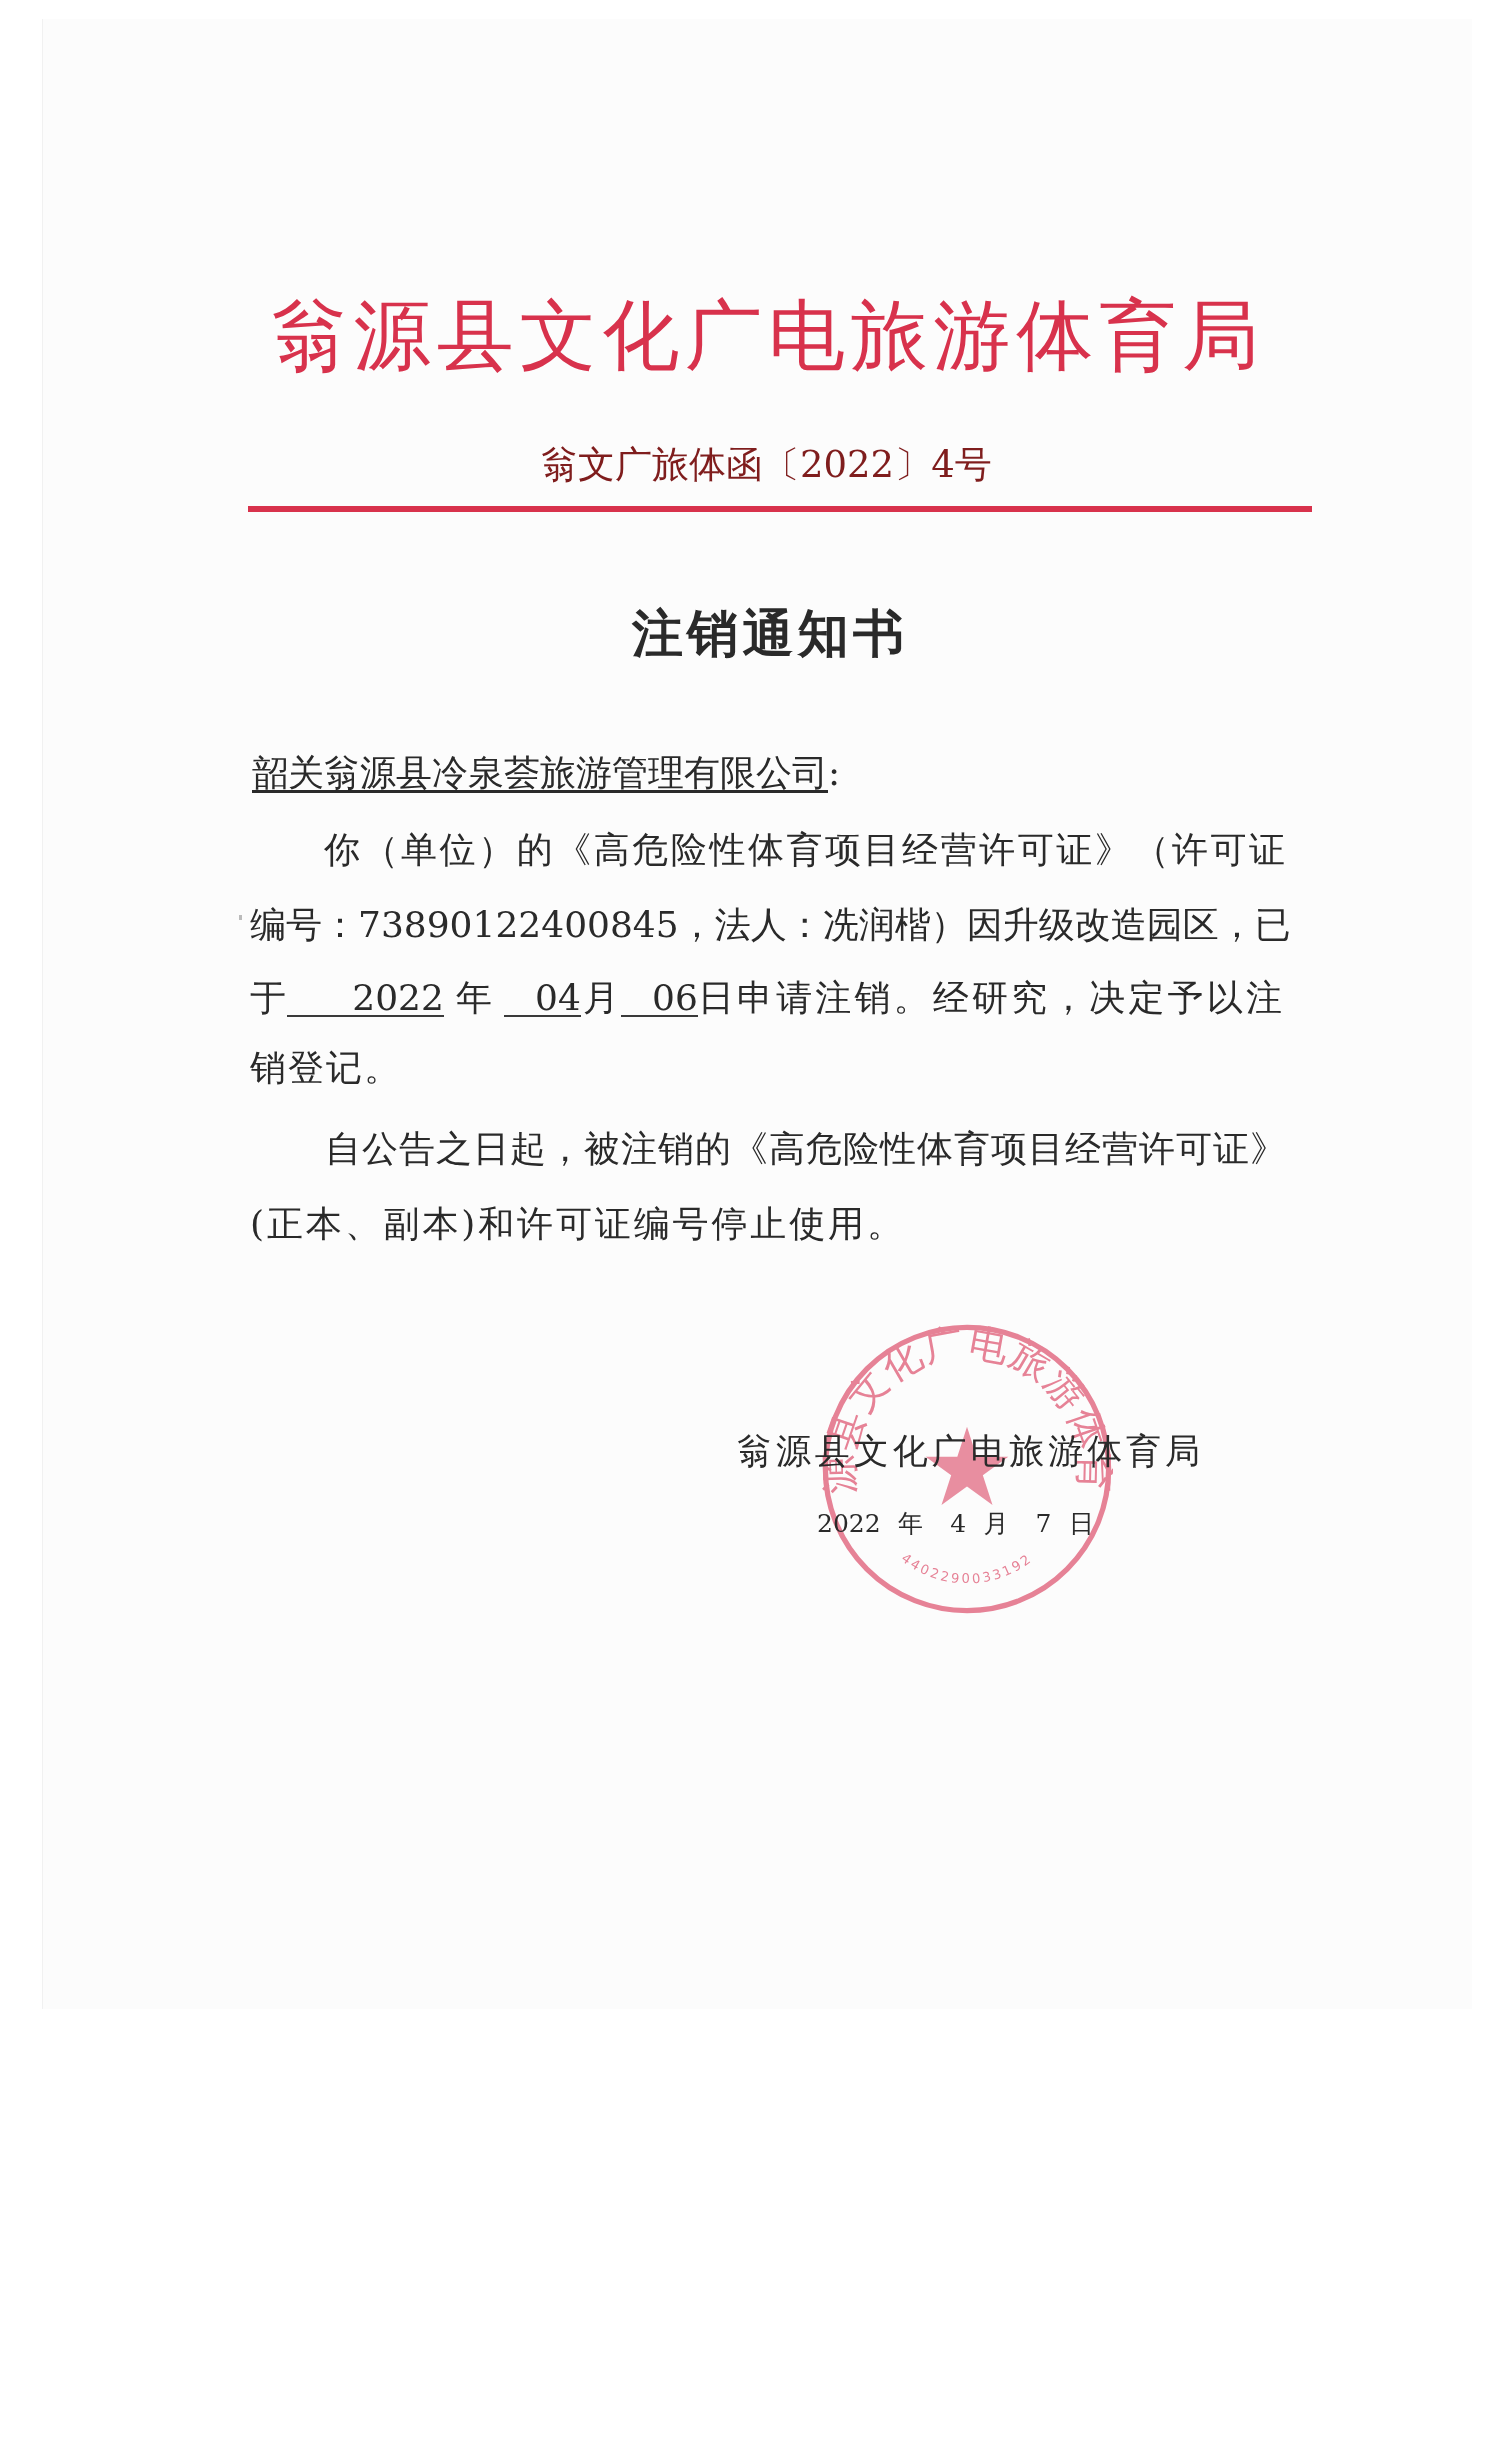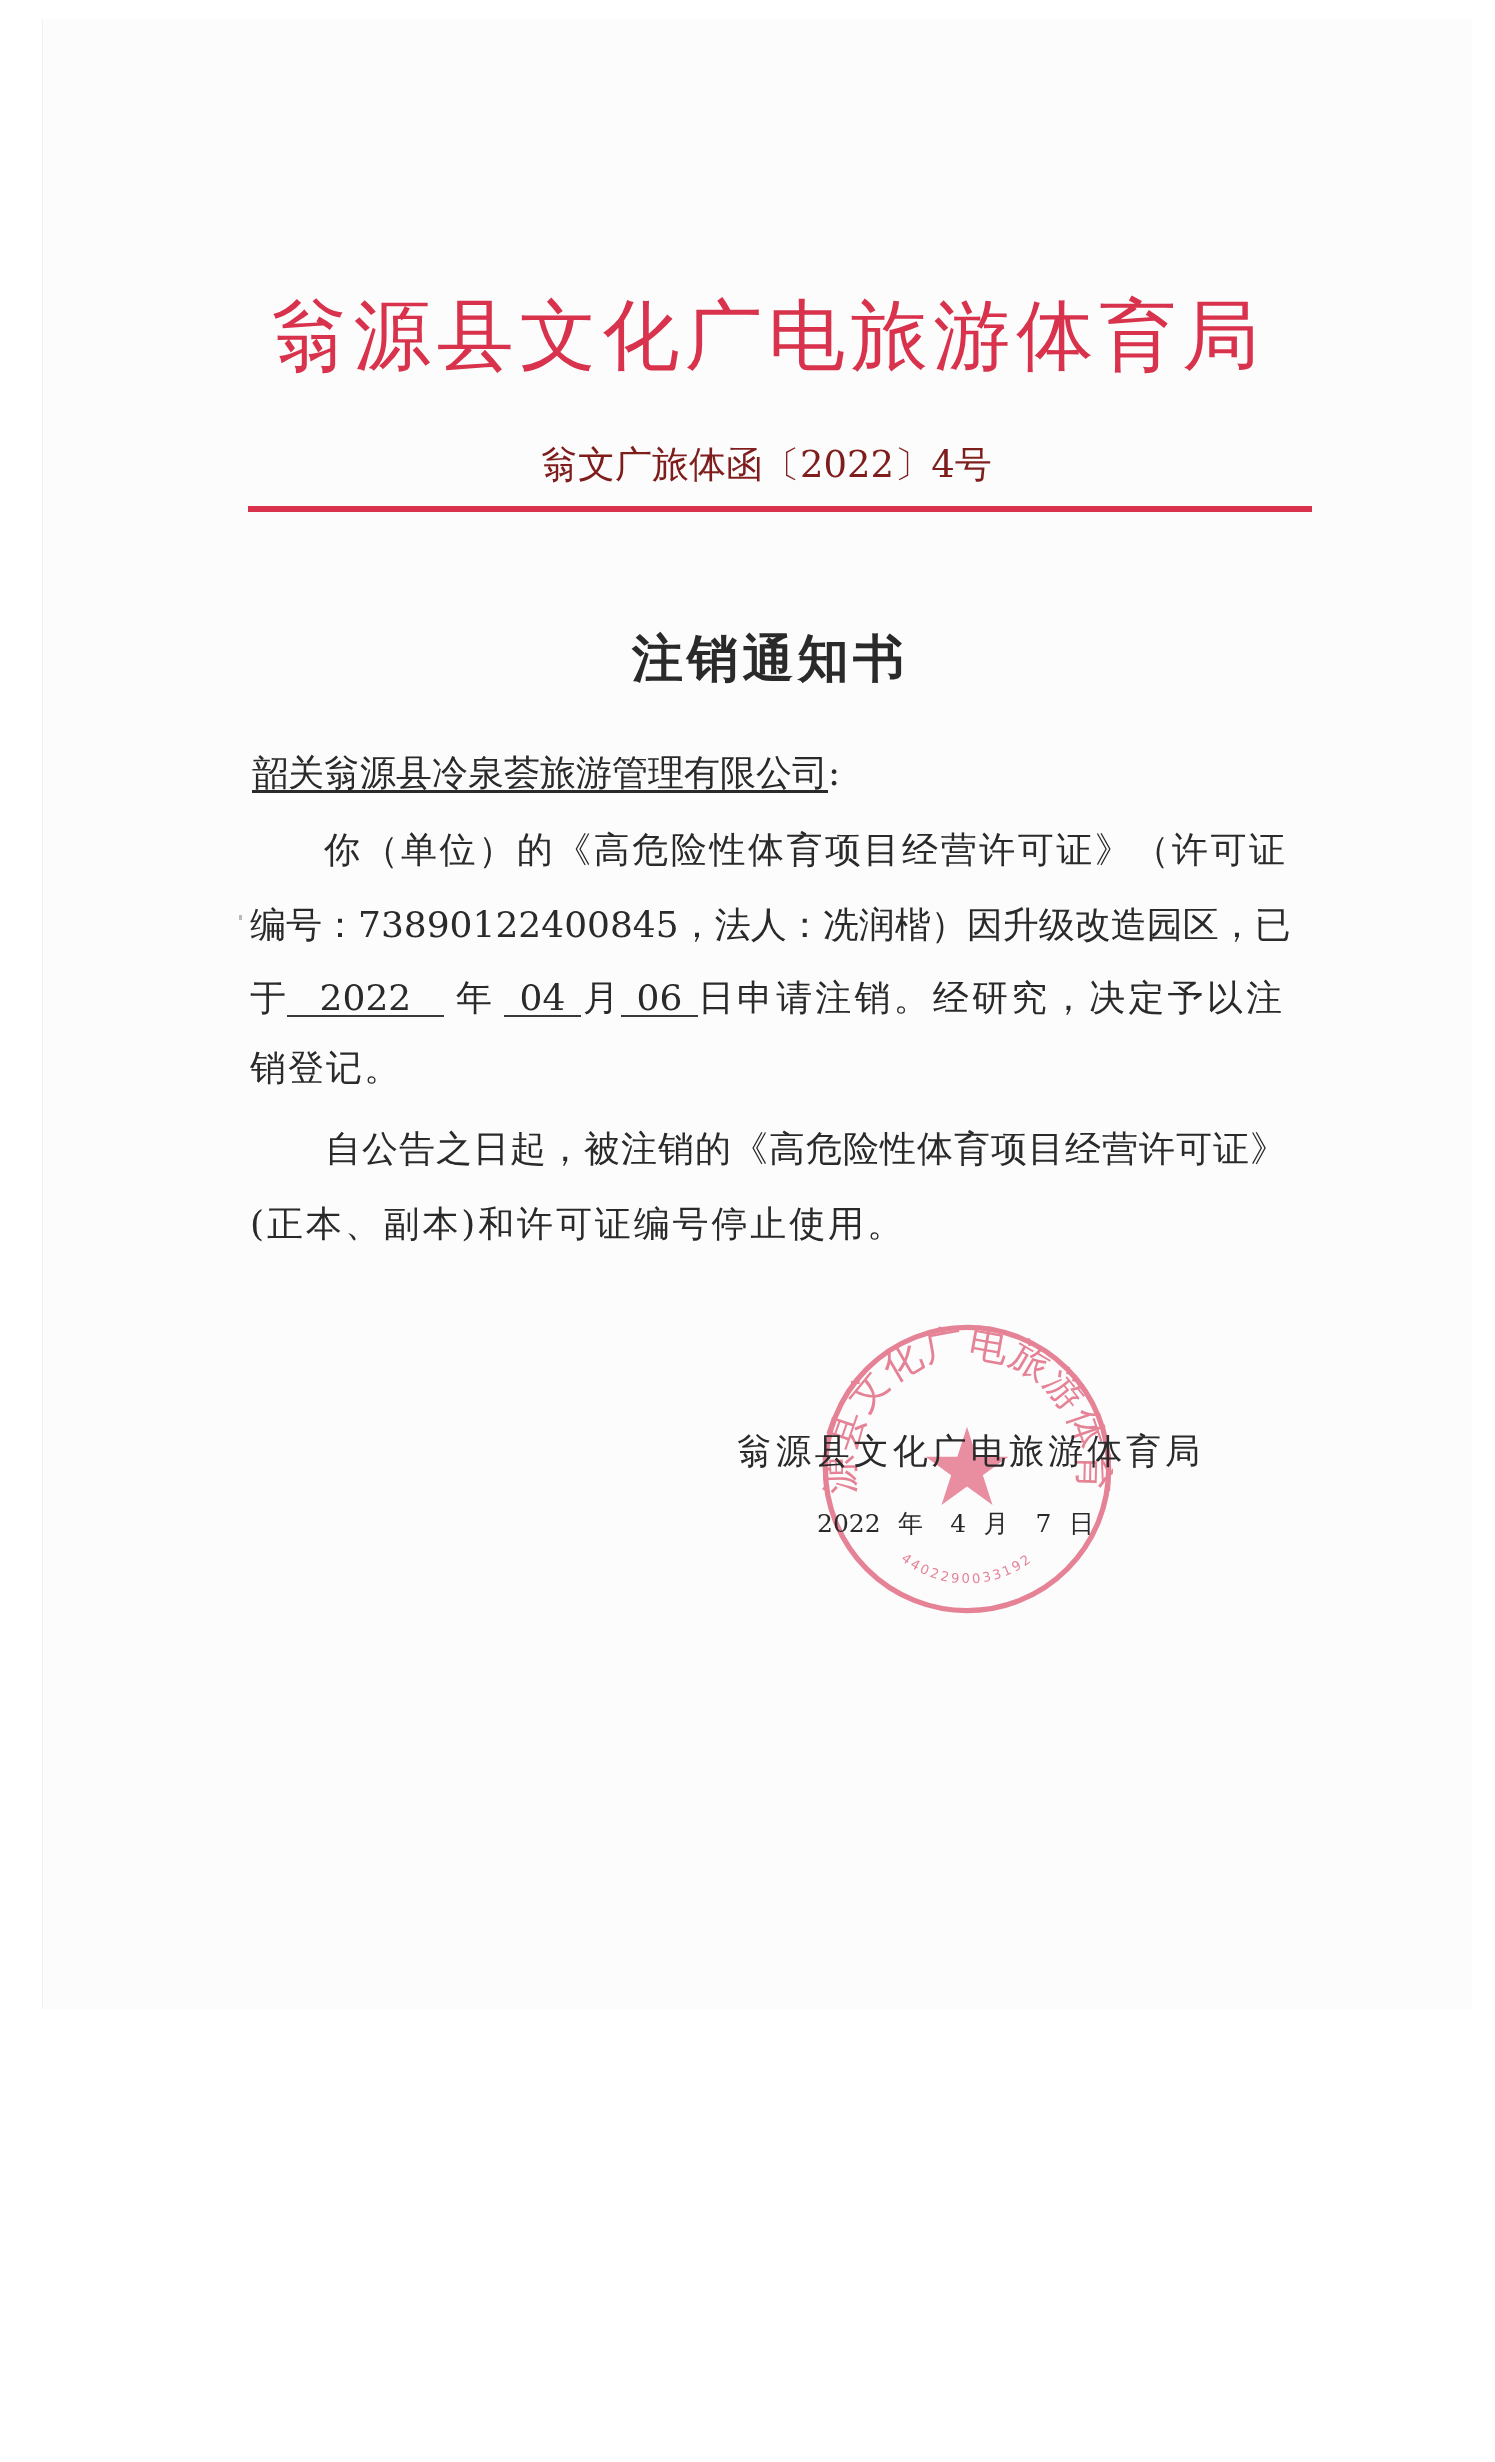--- a/index.html
+++ b/index.html
@@ -23,38 +23,38 @@
   }
   .doc-number {
     left: 541px; top: 440px; width: 450px; height: 49px;
     font-size: 37px; line-height: 49px; color: #7f1d1d;
   }
   .red-rule {
     left: 248px; top: 506px; width: 1064px; height: 6.2px; background: #d8324c;
   }
   .notice-title {
     left: 632px; top: 603px; width: 272px; height: 60px;
-    font-size: 51px; line-height: 60px; font-weight: bold; color: #2a2a2a; margin-top: 25px;
+    font-size: 51px; line-height: 60px; font-weight: bold; color: #2a2a2a;
   }
   .addressee {
     left: 252px; top: 751px; width: 633px; height: 44px;
     font-size: 36px; line-height: 44px;
   }
   .addressee .name {
     text-decoration: underline; text-decoration-thickness: 2.6px;
     text-underline-offset: 5.3px;
   }
   .body-line { font-size: 36px; line-height: 44px; height: 44px; }
   .l1 { left: 324px; top: 828px; width: 961px; }
   .l2 { left: 250px; top: 903px; width: 1035px; }
   .l3 { left: 250px; top: 976px; width: 1035px; }
   .l4 { left: 250px; top: 1049px; width: 150px; font-family: Liberation Mono, monospace; }
   .l5 { left: 325px; top: 1127px; width: 961px; }
   .l6 { left: 250px; top: 1202px; width: 653px; }
-  .fill { display: inline-block; border-bottom: 2.6px solid #3a3a3a; text-align: center; line-height: 35px; }
+  .fill { display: inline-block; border-bottom: 2.6px solid #3a3a3a; text-align: right; line-height: 35px; }
   .signature {
     left: 737px; top: 1430px; width: 463px; height: 42px;
     font-size: 35px; line-height: 42px; color: #2a2a2a; z-index: 3;
   }
   .sign-date {
     left: 817px; top: 1503px; width: 277px; height: 42px;
     font-size: 25px; line-height: 42px; color: #2a2a2a; z-index: 3;
   }
   .stamp {
     position: absolute; left: 821px; top: 1323px; width: 292px; height: 292px; z-index: 2;

